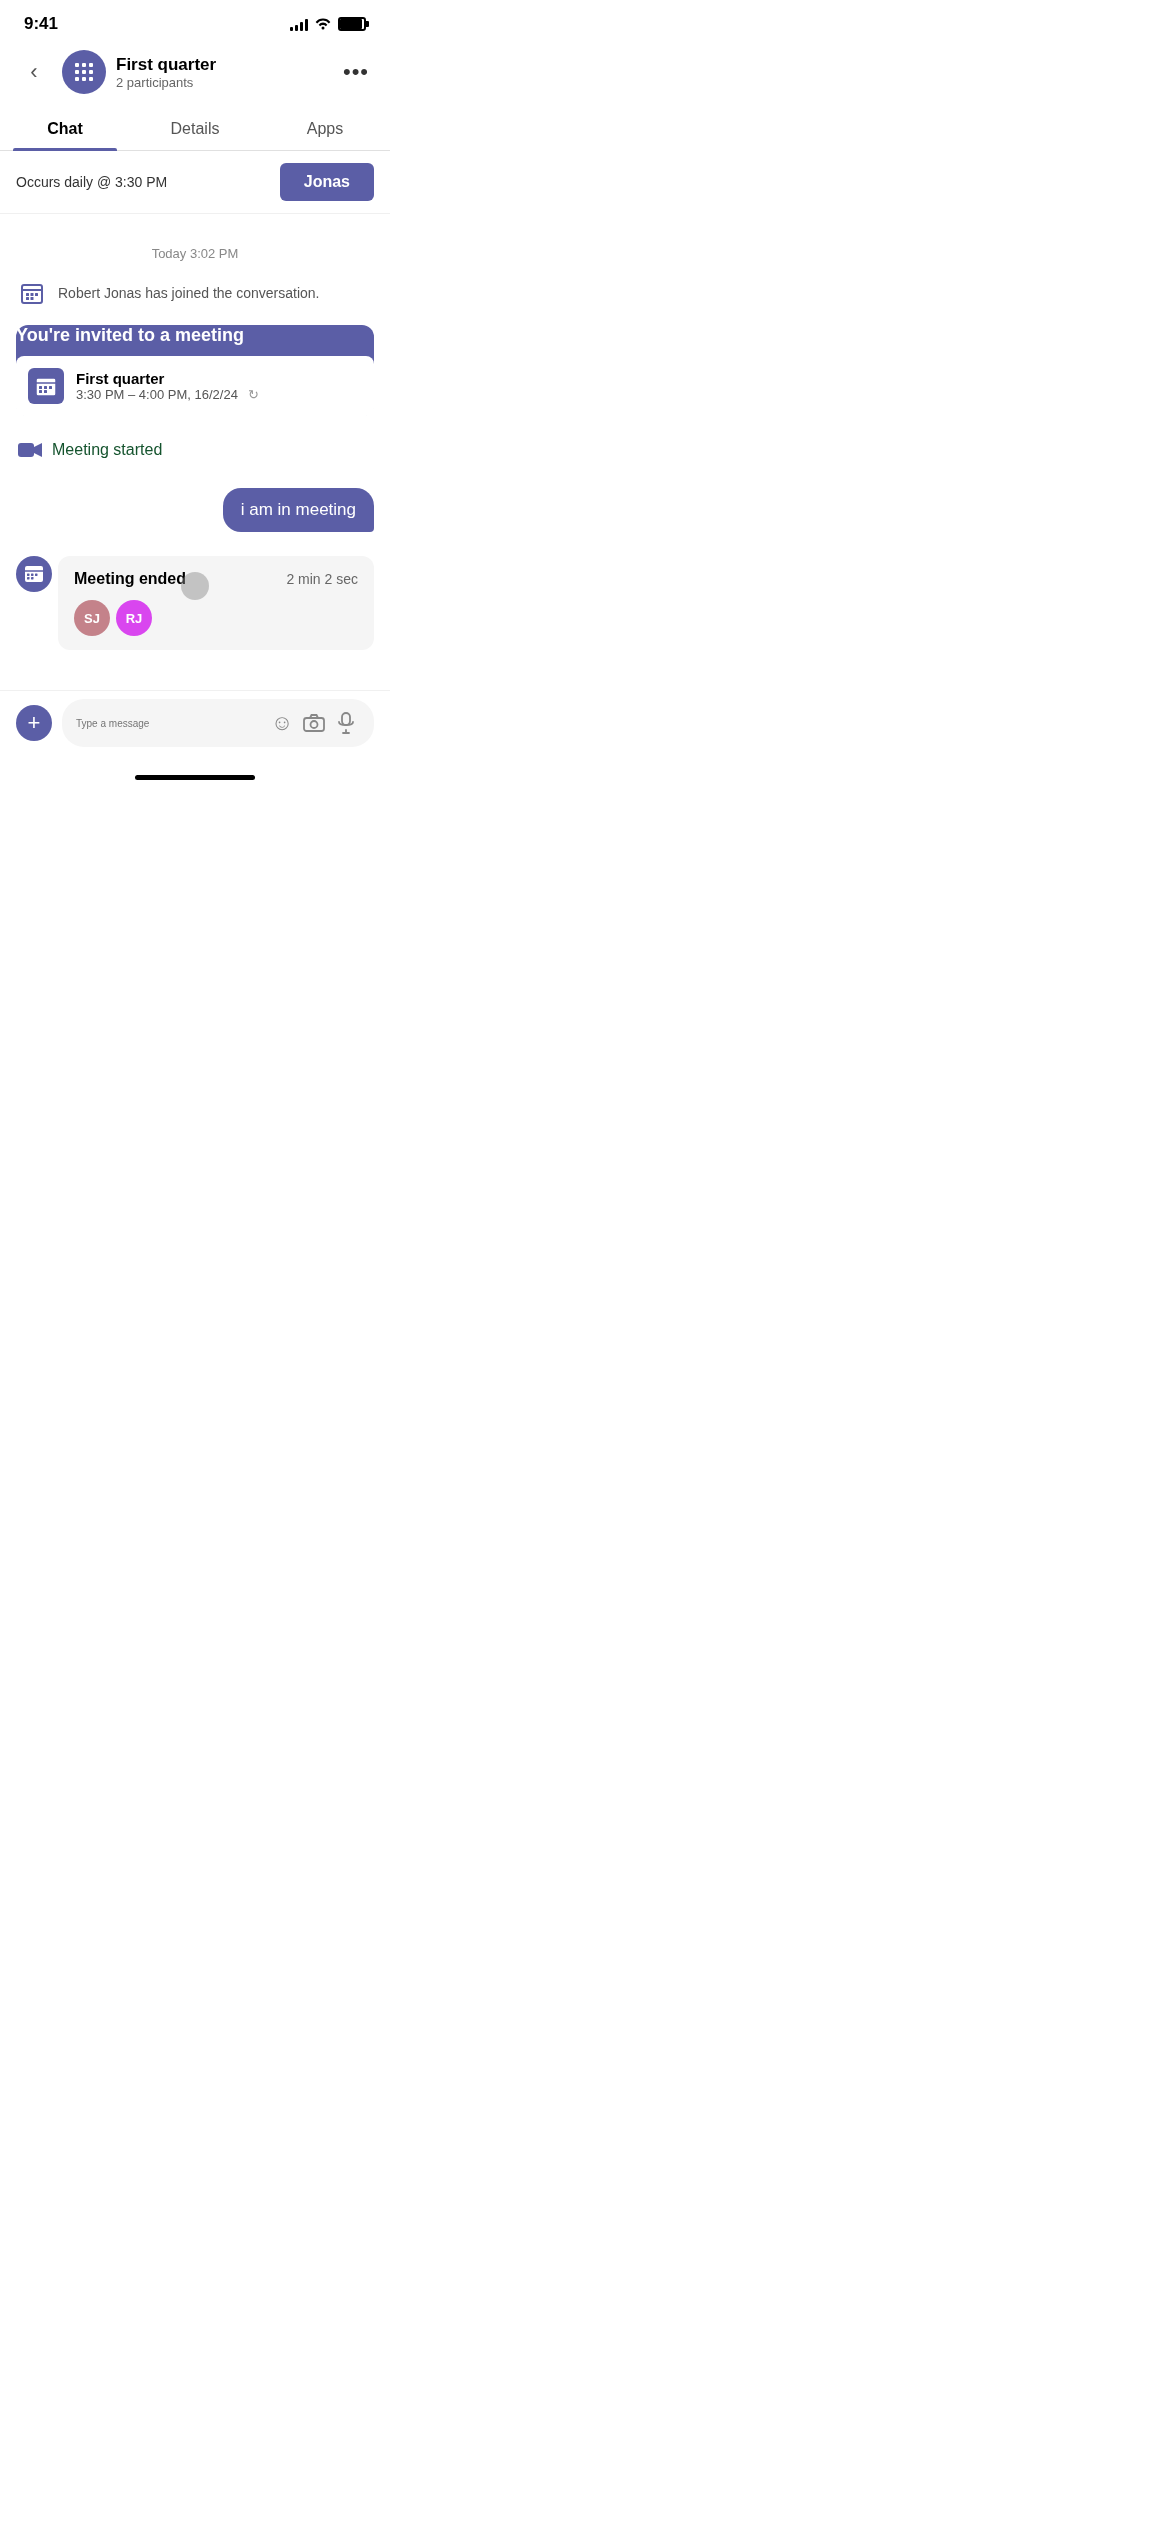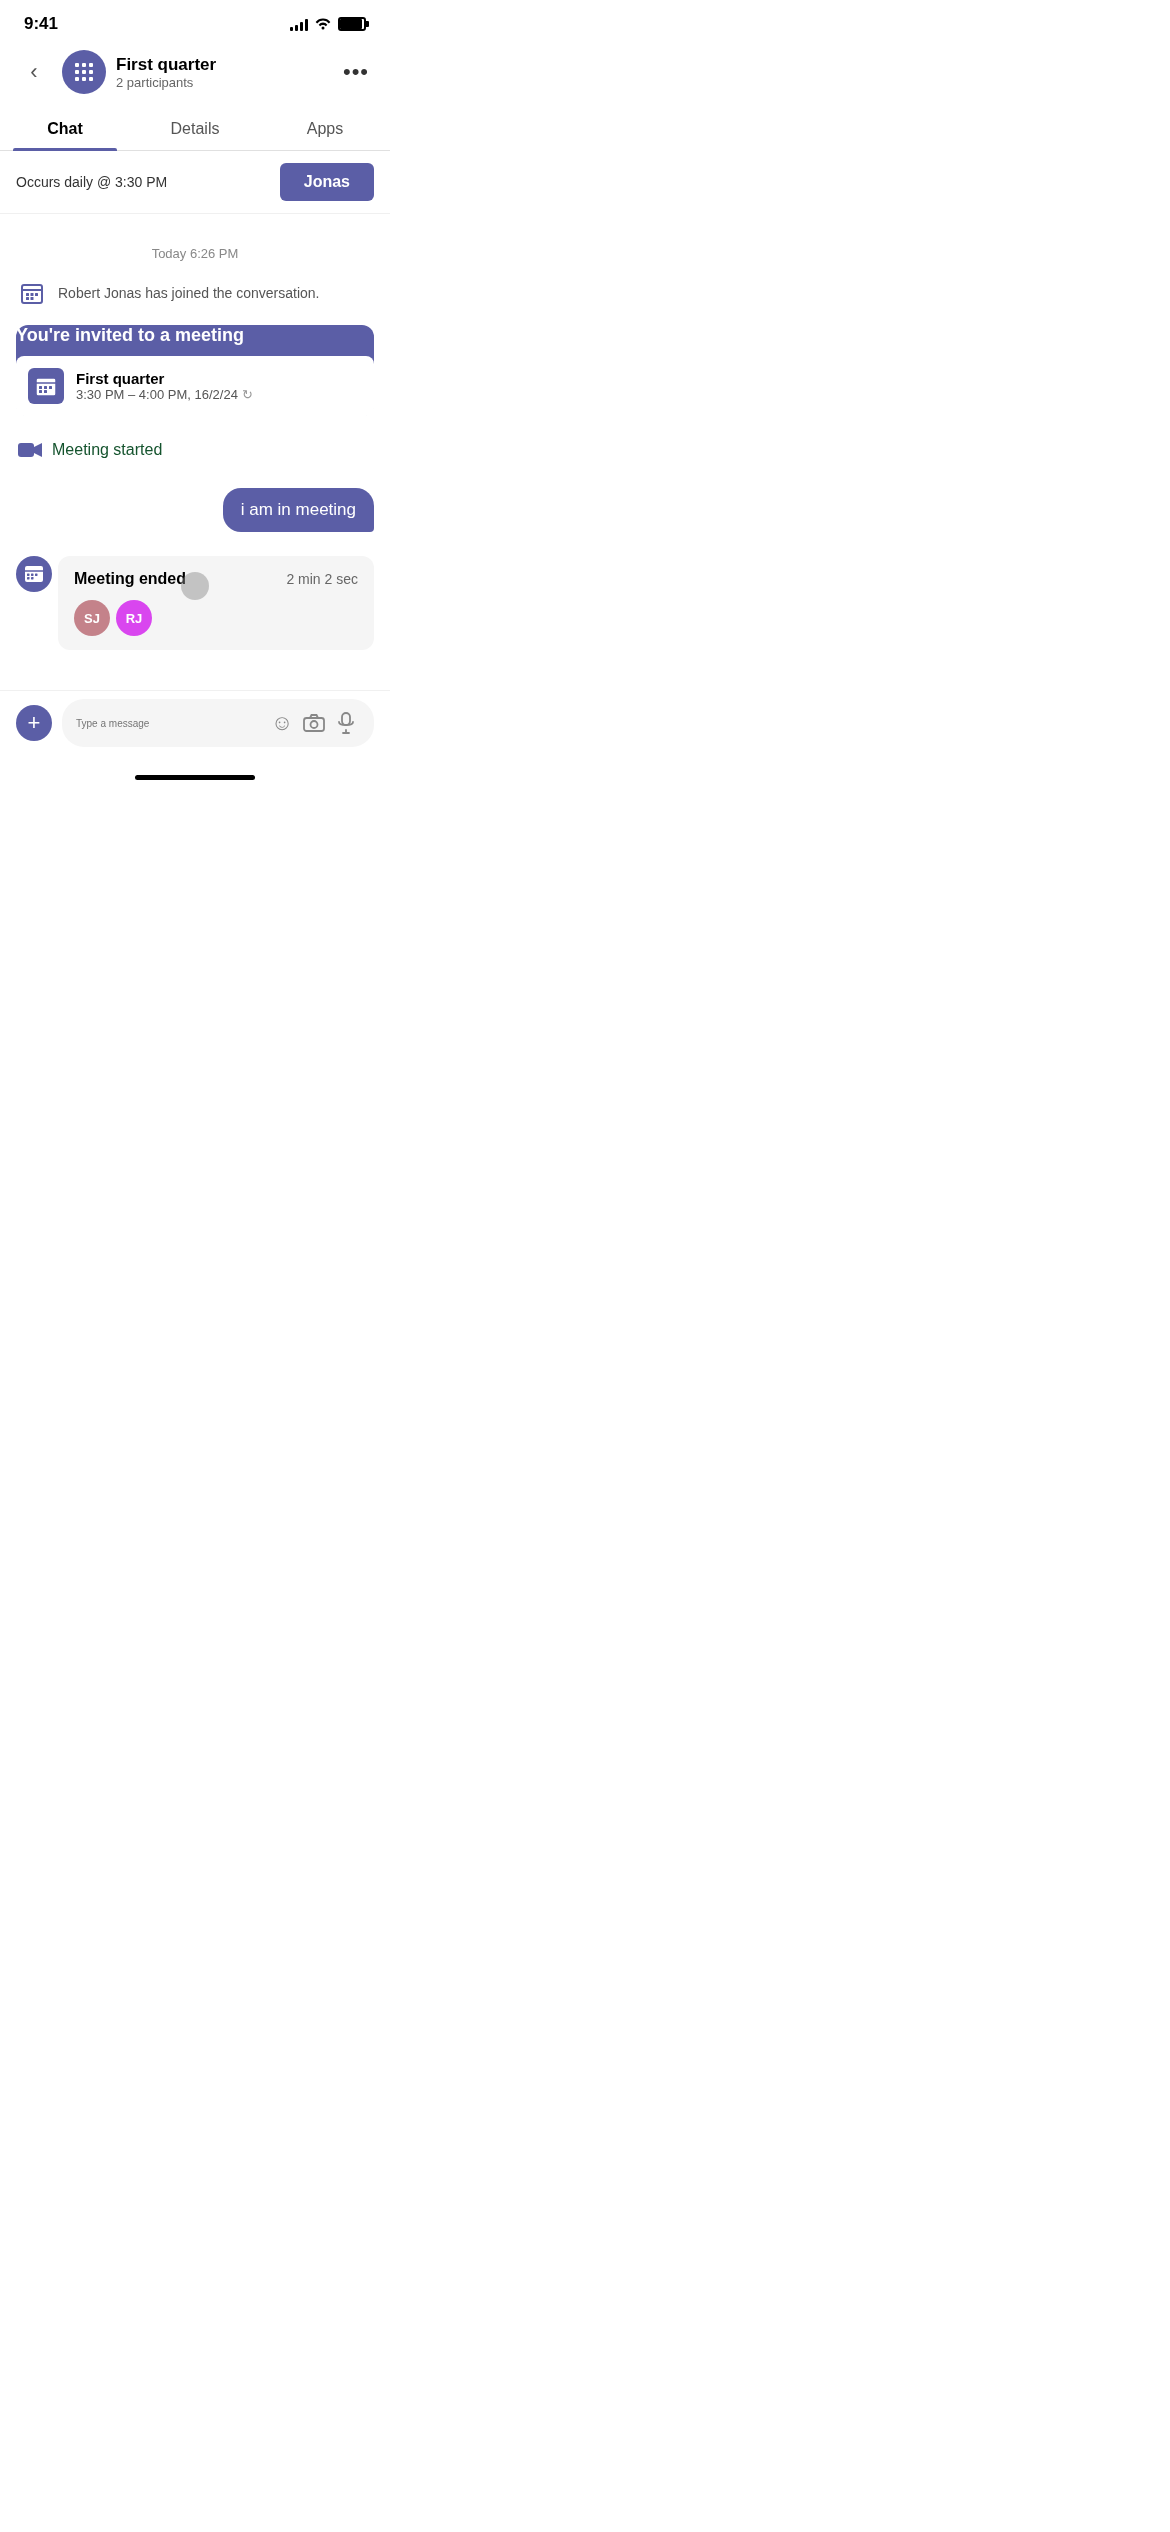--- a/index.html
+++ b/index.html
@@ -250,21 +250,21 @@
     .invite-meeting-name {
       font-size: 15px;
       font-weight: 600;
       color: #000;
     }
     .invite-meeting-time {
       font-size: 13px;
       color: #555;
       display: flex;
       align-items: center;
-      gap: 4px;
+      gap: 10px;
       text-align: center;
     }
 
     
     .meeting-started {
       display: flex;
       align-items: center;
       gap: 8px;
       padding: 4px 16px;
       margin-bottom: 16px;
@@ -498,21 +498,21 @@
   </div>
 </div>
 
 <div class="meeting-banner">
   <span class="meeting-occurs">Occurs daily @ 3:30 PM</span>
   <button class="join-btn">Jonas</button>
 </div>
 
 <div class="chat-area">
 
-  <div class="timestamp-center">Today 6:26 PM</div>
+  <div class="timestamp-center">Today 3:02 PM</div>
 
   <div class="system-msg">
     <div class="system-icon">
       <svg width="24" height="24" viewBox="0 0 24 24" fill="none">
         <rect x="2" y="4" width="20" height="18" rx="2" stroke="#5b5ea6" stroke-width="2"></rect>
         <line x1="2" y1="9" x2="22" y2="9" stroke="#5b5ea6" stroke-width="2"></line>
         <rect x="6" y="12" width="3" height="3" rx="0.5" fill="#5b5ea6"></rect>
         <rect x="10.5" y="12" width="3" height="3" rx="0.5" fill="#5b5ea6"></rect>
         <rect x="15" y="12" width="3" height="3" rx="0.5" fill="#5b5ea6"></rect>
         <rect x="6" y="16" width="3" height="3" rx="0.5" fill="#5b5ea6"></rect>

